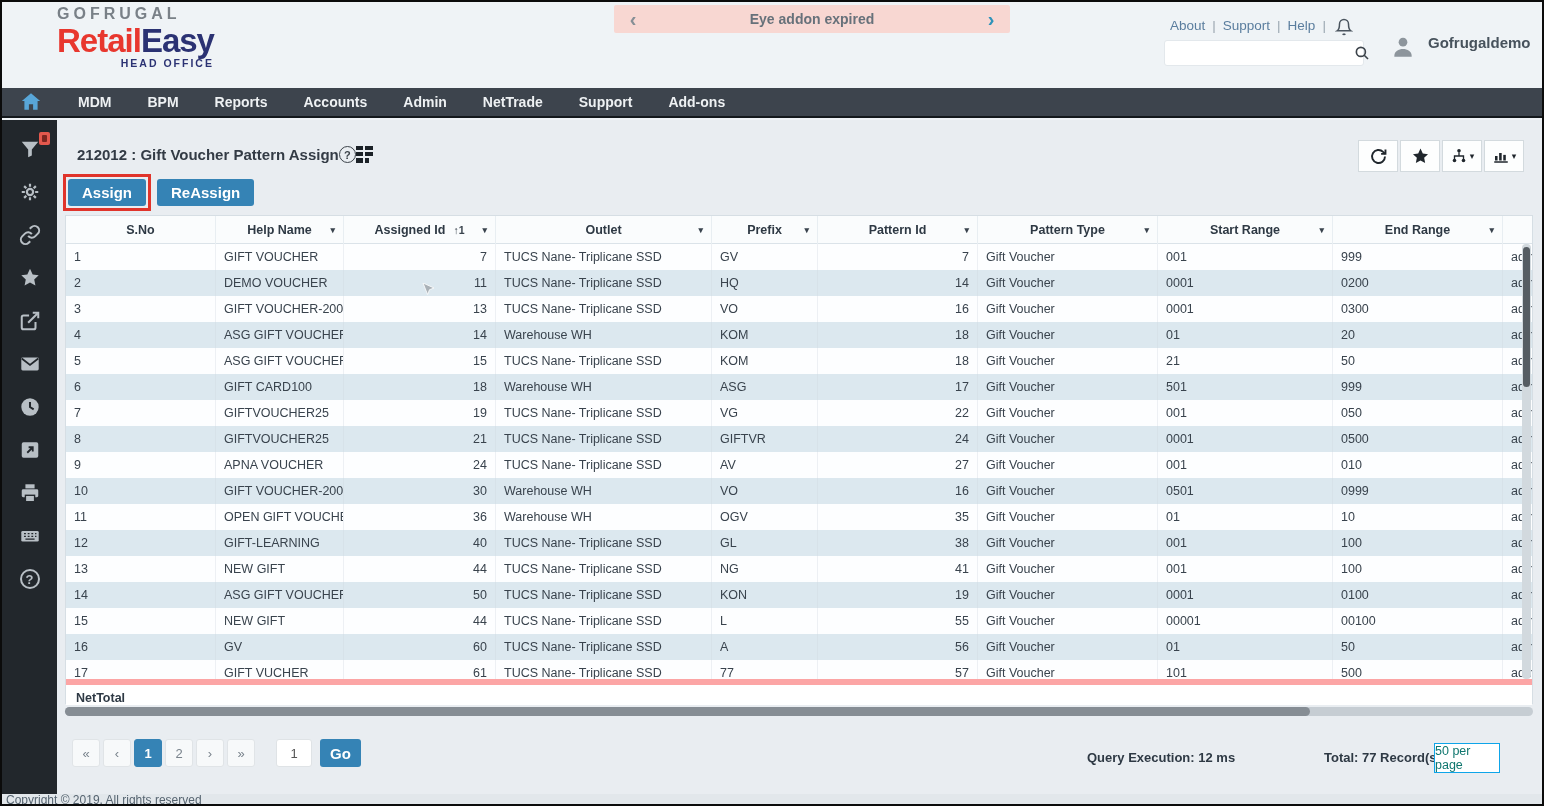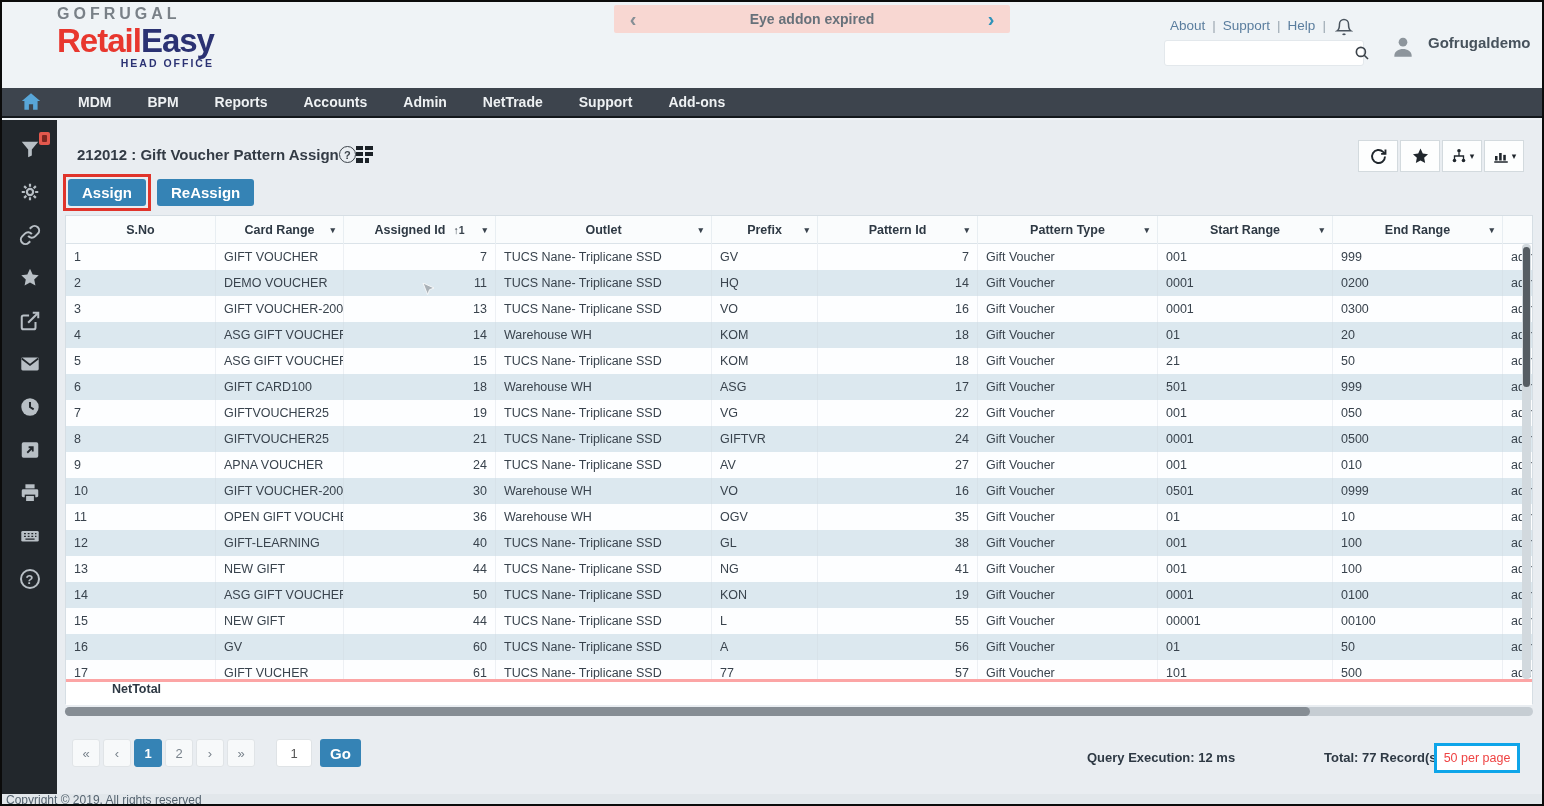--- a/index.html
+++ b/index.html
@@ -63,36 +63,36 @@
   .thead { height:28px; background:#fafcfd; border-bottom:1px solid #dbe3e9; }
   .th { position:relative; display:flex; align-items:center; justify-content:center; font-size:12.5px; font-weight:bold; color:#2e3944; border-right:1px solid #e8eef2; height:28px; cursor:pointer; overflow:hidden; white-space:nowrap; }
   .th .caret { position:absolute; right:8px; font-size:9px; color:#39434d; }
   .th .sort-ind { font-size:10.5px; margin-left:8px; color:#39434d; font-weight:bold; }
   .tbody { height:435px; overflow:hidden; }
   .tr { height:26px; cursor:pointer; }
   .tr:nth-child(odd)  { background:#fdfeff; }
   .tr:nth-child(even) { background:#dce8ef; }
   .td { display:flex; align-items:center; font-size:12.5px; color:#39434d; padding:0 8px; white-space:nowrap; overflow:hidden; border-right:1px solid rgba(205,216,224,0.35); height:26px; }
   .td.r { justify-content:flex-end; }
-  .nettotal-row { height:26px; background:#ffffff; border-top:3px solid #fca5a5; display:flex; align-items:flex-start;padding-left:36px; }
+  .nettotal-row { height:26px; background:#ffffff; border-top:6px solid #fca5a5; display:flex; align-items:flex-end; }
   .nettotal-label { font-size:12.5px; font-weight:bold; color:#2e3944; padding-left:10px; }
   .vscroll { position:absolute; top:28px; right:1px; width:9px; height:435px; background:#d2d9de; border-radius:4px; }
   .vscroll-thumb { position:absolute; top:3px; left:1px; width:7px; height:140px; background:#565d63; border-radius:4px; cursor:pointer; }
   .hscroll { position:absolute; left:8px; top:587px; width:1468px; height:9px; background:#c6cdd3; border-radius:5px; }
   .hscroll-thumb { position:absolute; left:0; top:0; height:9px; width:1245px; background:#868d94; border-radius:5px; cursor:pointer; }
 
   
   .pagination { position:absolute; left:15px; top:619px; display:flex; align-items:center; gap:3px; }
   .page-btn { min-width:28px; height:28px; padding:0 8px; background:#f7f9fa; border:1px solid #e0e4e7; border-radius:3px; font-size:13px; color:#79838c; display:flex; align-items:center; justify-content:center; cursor:pointer; }
   .page-btn.active { background:#3583b5; border-color:#3583b5; color:#fff; font-weight:bold; }
   .goto-input { width:36px; height:28px; margin-left:18px; border:1px solid #dfe3e6; border-radius:3px; text-align:center; font-size:13px; color:#555; outline:none; font-family:"Liberation Sans", sans-serif; background:#fff; }
   .go-btn { height:28px; margin-left:5px; border-radius:3px; padding:0 10px; }
   .status-query { position:absolute; left:1030px; top:630px; font-size:13px; font-weight:bold; color:#2e3944; }
   .status-total { position:absolute; left:1267px; top:630px; font-size:13px; font-weight:bold; color:#2e3944; }
-  .per-page { position:absolute; left:1377px; top:623px; width:86px; height:30px; background:#fff; border:3px solid #0ea5e9; display:flex; align-items:center; justify-content:center; font-size:12.5px; color:#ef4444; cursor:pointer; }
+  .per-page { position:absolute; left:1377px; top:623px; width:66px; height:30px; background:#fff; border:1px solid #0ea5e9; display:flex; align-items:center; justify-content:center; font-size:12.5px; color:#0f766e; cursor:pointer; }
 
   
   .footer { position:absolute; left:0; top:792px; width:100%; height:14px; background:#e2e7eb; }
   .copyright { position:absolute; left:4px; top:791px; font-size:12px; color:#566470; }
 
   .mouse-cursor { position:absolute; left:420px; top:281px; width:14px; height:18px; pointer-events:none; }
 </style>
 </head>
 <body>
 
@@ -287,21 +287,21 @@
       </span>
       <button class="btn-blue">ReAssign</button>
     </div>
 
     <div class="table-wrap">
       <div class="thead grid-row">
           <div class="th">
             <span>S.No</span>
           </div>
           <div class="th">
-            <span>Card Range</span>
+            <span>Help Name</span>
             <span class="caret">▾</span>
           </div>
           <div class="th">
             <span>Assigned Id</span>
             <span class="sort-ind">↑1</span>
             <span class="caret">▾</span>
           </div>
           <div class="th">
             <span>Outlet</span>
             <span class="caret">▾</span>

